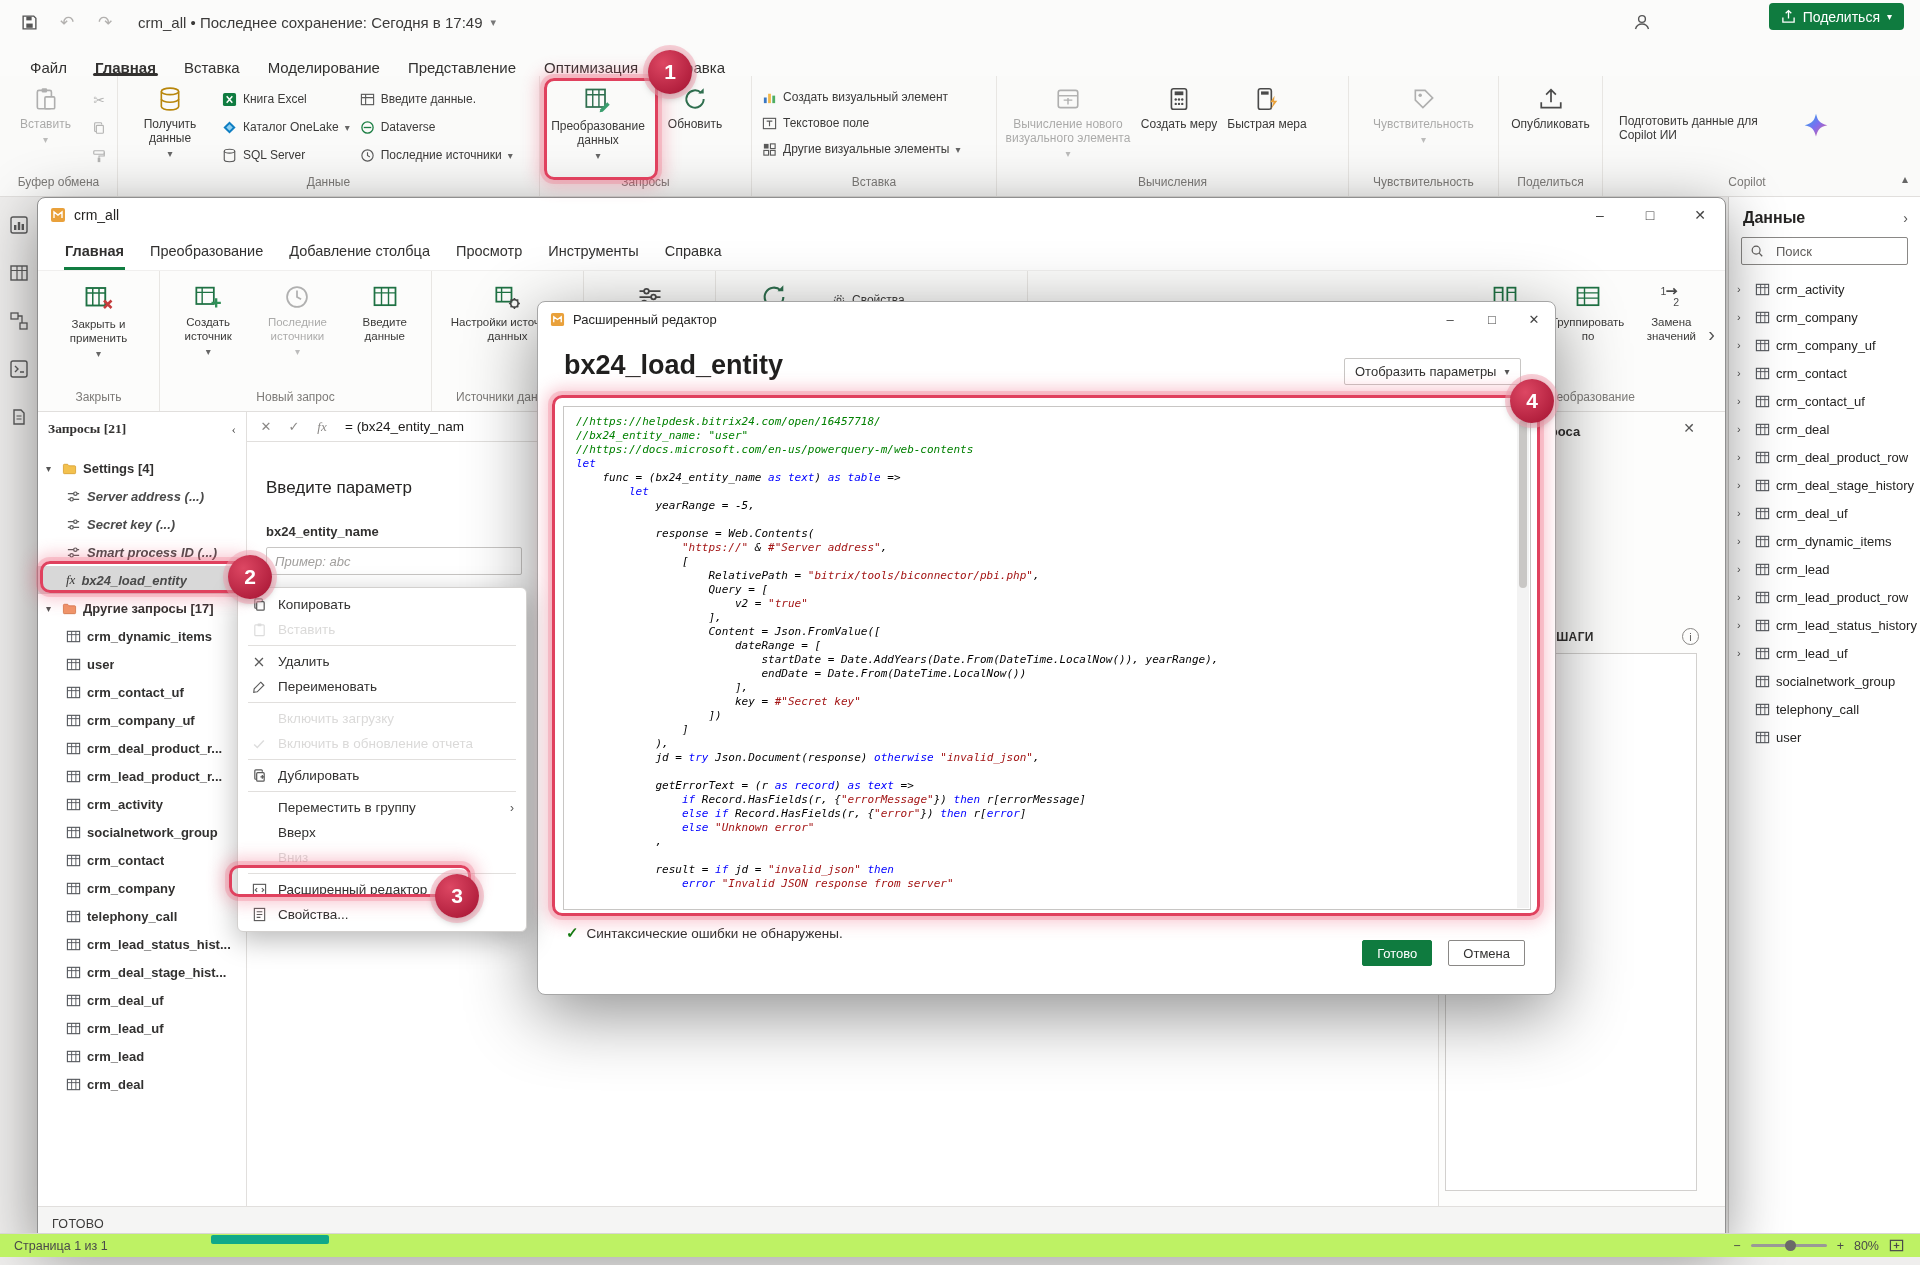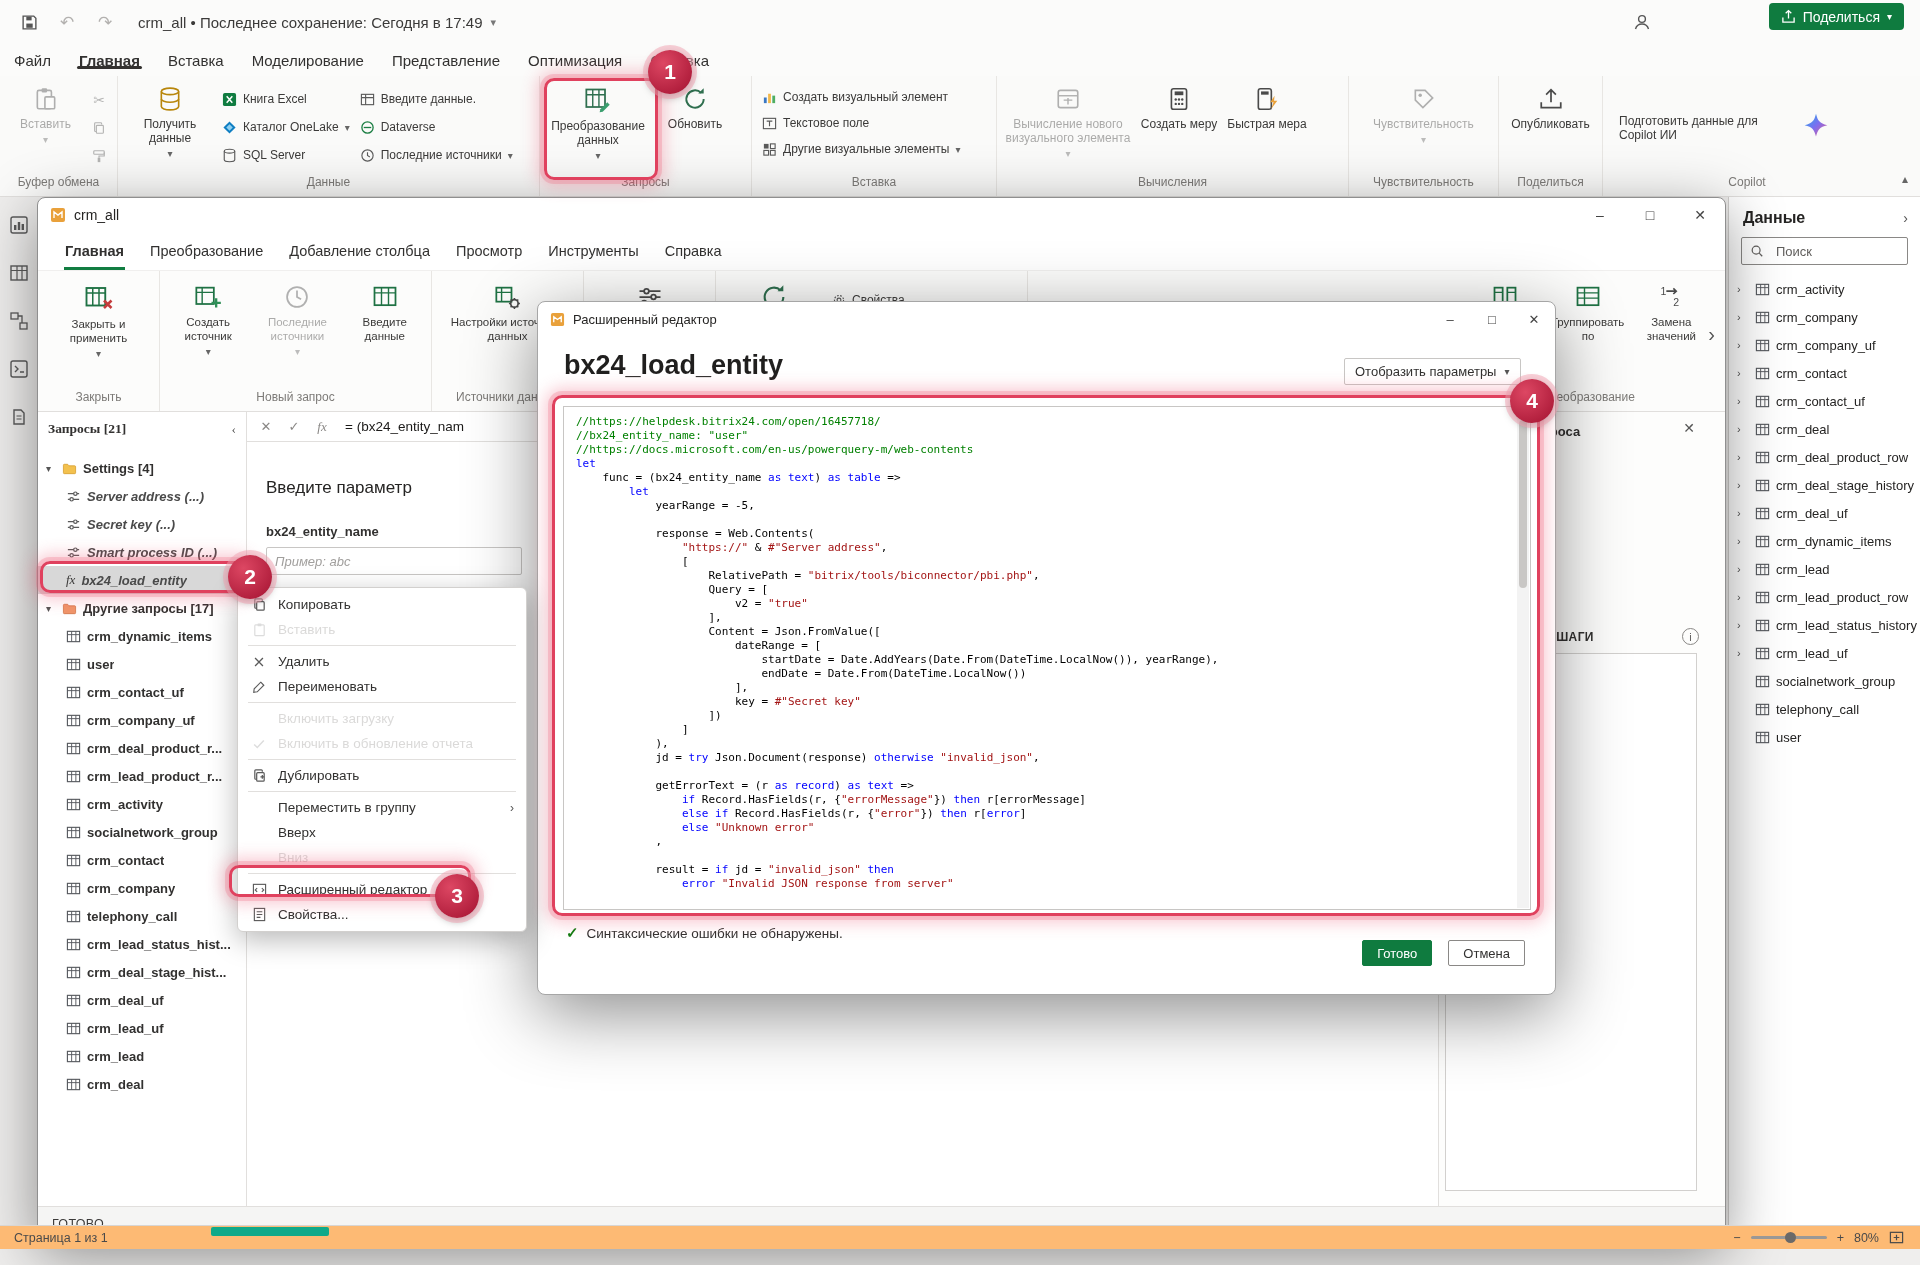--- a/index.html
+++ b/index.html
@@ -13,21 +13,21 @@
   .titlebar{position:absolute;left:0;top:0;right:0;height:44px;background:#fbfbfa;display:flex;align-items:center;}
   .tb-left{display:flex;align-items:center;gap:4px;padding-left:12px;}
   .tb-btn{width:34px;height:34px;display:flex;align-items:center;justify-content:center;font-size:17px;color:#5a5a5a;border-radius:4px;}
   .tb-btn.dim{color:#b3b1af;}
   .tb-title{margin-left:16px;font-size:15px;color:#3b3a39;display:flex;align-items:center;gap:8px;white-space:nowrap;}
   .tb-caret{font-size:11px;color:#777;}
   .win-controls{margin-left:auto;display:flex;height:100%;align-items:center;}
   .win-btn{width:56px;height:100%;display:flex;align-items:center;justify-content:center;font-size:15px;color:#444;}
   .person{width:40px;height:100%;display:flex;align-items:center;justify-content:center;margin-right:90px;}
 
-  .menubar{position:absolute;left:0;top:44px;right:0;height:32px;background:#fbfbfa;display:flex;align-items:center;}
+  .menubar{position:absolute;left:0;top:44px;right:0;height:32px;background:#fbfbfa;display:flex;align-items:flex-end;padding-left:16px;}
   .menu-tab{padding:0 14px;font-size:15px;display:flex;align-items:center;position:relative;color:#323130;white-space:nowrap;}
   .menu-tab.active{font-weight:700;}
   .menu-tab.active::after{content:"";position:absolute;left:12px;right:12px;bottom:0;height:3px;background:#33312f;border-radius:2px;}
   .share-btn{position:absolute;right:16px;top:3px;height:27px;background:#0f7b3f;color:#fff;border-radius:4px;display:flex;align-items:center;gap:7px;padding:0 12px;font-size:14px;}
   .share-btn .caret{font-size:10px;}
 
   
   .ribbon{position:absolute;left:0;top:76px;right:0;height:121px;background:#fafaf9;border-bottom:1px solid #e1dfdd;display:flex;overflow:hidden;}
   .rgroup{height:100%;border-right:1px solid #e8e6e3;display:flex;flex-direction:column;flex:0 0 auto;}
   .rgroup-body{flex:1;display:flex;align-items:flex-start;padding:8px 6px 0 6px;gap:2px;}
@@ -106,21 +106,21 @@
 
   
   .dialog{position:absolute;left:537px;top:301px;width:1019px;height:694px;background:#fff;border:1px solid #a6a6a6;border-radius:8px;box-shadow:0 18px 70px rgba(0,0,0,.45);z-index:15;}
   .dlg-titlebar{height:34px;display:flex;align-items:center;gap:8px;padding-left:12px;font-size:13px;color:#252423;}
   .dlg-controls{margin-left:auto;display:flex;height:100%;}
   .dlg-winbtn{width:42px;height:100%;display:flex;align-items:center;justify-content:center;font-size:13px;color:#444;}
   .dlg-heading{position:absolute;left:26px;top:48px;font-size:27px;font-weight:700;color:#201f1e;}
   .dlg-params{position:absolute;left:806px;top:56px;height:27px;border:1px solid #c8c6c4;border-radius:2px;background:#fff;display:flex;align-items:center;gap:8px;padding:0 10px;font-size:13px;color:#323130;justify-content:space-between;}
   .dlg-params .caret{font-size:10px;color:#555;}
   .codebox{position:absolute;left:25px;top:104px;width:968px;height:504px;border:1px solid #c8c6c4;background:#fff;padding:8px 12px;overflow:hidden;}
-  .code{font-family:"DejaVu Sans Mono",monospace;font-size:11px;line-height:14px;color:#000;}
+  .code{font-family:"DejaVu Sans Mono",monospace;font-size:11px;line-height:14px;color:#000;font-style:italic;}
   .cl{white-space:pre;}
   .tc{color:#008000;}
   .tk{color:#0000ff;}
   .ts{color:#a31515;}
   .codescroll{position:absolute;right:1px;top:1px;bottom:1px;width:12px;background:#f3f3f3;}
   .codescroll .thumb{position:absolute;left:2px;top:12px;width:8px;height:168px;background:#c9c7c5;border-radius:4px;}
   .dlg-status{position:absolute;left:28px;top:622px;display:flex;align-items:center;gap:8px;font-size:13.5px;color:#323130;}
   .dlg-status .chk{color:#107c10;font-weight:700;font-size:15px;}
   .dlg-buttons{position:absolute;right:30px;top:638px;display:flex;gap:16px;}
   .dlg-btn{height:26px;padding:0 14px;font-size:13px;display:flex;align-items:center;border-radius:2px;}
@@ -133,21 +133,21 @@
   .dp-title{font-size:16px;font-weight:700;color:#252423;}
   .dp-chev{font-size:14px;color:#555;}
   .dp-search{margin:2px 12px 10px 12px;height:28px;border:1px solid #8a8886;border-radius:2px;display:flex;align-items:center;gap:12px;padding:0 8px;}
   .dp-search input{border:none;outline:none;width:120px;font-size:13px;font-family:"Liberation Sans",sans-serif;color:#323130;background:transparent;}
   .dp-search input::placeholder{color:#605e5c;}
   .dp-row{height:28px;display:flex;align-items:center;gap:6px;padding-left:8px;font-size:13px;color:#252423;white-space:nowrap;overflow:hidden;}
   .row-chev{width:12px;font-size:11px;color:#555;visibility:hidden;flex:0 0 12px;}
   .row-chev.show{visibility:visible;}
 
   
-  .statusbar{position:absolute;left:0;right:0;bottom:16px;height:24px;background:#fdba74;border-top:1px solid #d8d6d4;display:flex;align-items:center;font-size:12.5px;color:#4a4a4a;z-index:6;}
+  .statusbar{position:absolute;left:0;right:0;bottom:8px;height:24px;background:#bef264;border-top:1px solid #d8d6d4;display:flex;align-items:center;font-size:12.5px;color:#4a4a4a;z-index:6;}
   .sb-page{padding-left:14px;}
   .sb-tabfrag{position:absolute;left:211px;top:1px;width:118px;height:9px;background:#10a989;border-radius:2px;}
   .sb-zoom{margin-left:auto;display:flex;align-items:center;gap:10px;padding-right:16px;}
   .zoom-track{position:relative;width:76px;height:3px;background:#9a9896;border-radius:2px;}
   .zoom-thumb{position:absolute;left:34px;top:-4px;width:11px;height:11px;border-radius:50%;background:#6b6968;}
 
   
   .callout-box{position:absolute;border:3px solid #e0415e;border-radius:10px;box-shadow:0 0 0 4px rgba(235,80,110,.22),0 0 16px 7px rgba(235,80,110,.30);z-index:30;pointer-events:none;}
   .callout-badge{position:absolute;width:44px;height:44px;border-radius:50%;background:radial-gradient(circle at 35% 30%,#dd4763,#a31130);color:#fff;font-size:21px;font-weight:700;display:flex;align-items:center;justify-content:center;z-index:31;box-shadow:0 0 0 5px rgba(242,160,175,.5),0 3px 9px rgba(0,0,0,.35);pointer-events:none;}
 </style>

